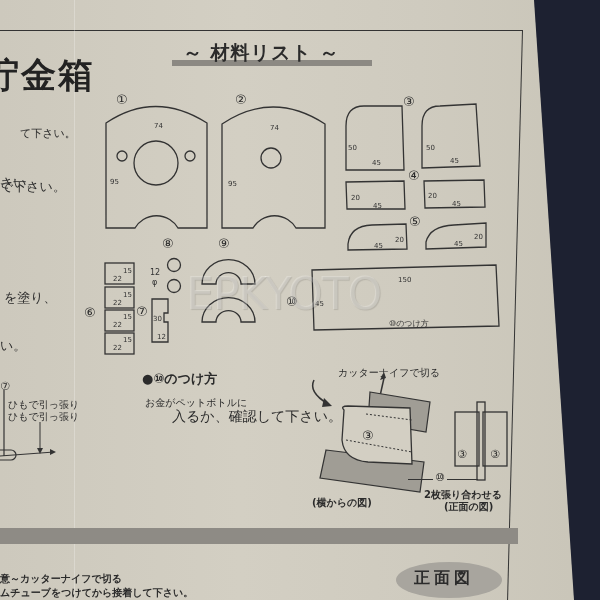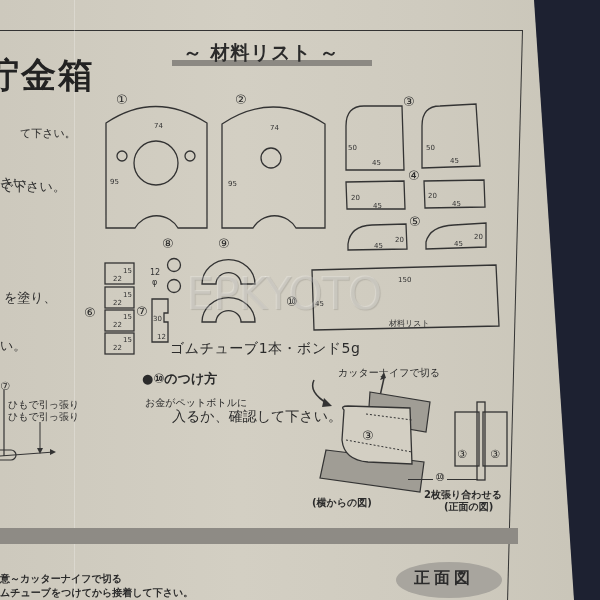--- a/index.html
+++ b/index.html
@@ -135,23 +135,22 @@
     <path class="part" d="M2 26 A26 24 0 0 1 55 26 L41 26 A12 11 0 0 0 16 26 Z"></path>
     <path class="part" d="M2 64 A26 24 0 0 1 55 64 L41 64 A12 11 0 0 0 16 64 Z"></path>
   </svg>
 
   <div class="circnum" style="left:286px;top:294px;">⑩</div>
   <svg width="200" height="70" style="left:308px;top:262px;">
     <path class="part" d="M4 8 L188 3 L191 64 L6 68 Z"></path>
   </svg>
   <div class="num" style="left:398px;top:276px;">150</div>
   <div class="num" style="left:315px;top:300px;">45</div>
-  <div class="num" style="left:389px;top:318px;font-size:8px;">材料リスト</div>
+  <div class="num" style="left:389px;top:318px;font-size:8px;">⑩のつけ方</div>
 
-  <div class="txt" style="left:170px;top:340px;font-size:14px;letter-spacing:0.5px;">ゴムチューブ1本・ボンド5g</div>
 
   <div class="txt" style="left:142px;top:370px;font-size:13px;font-weight:bold;">●⑩のつけ方</div>
   <div class="txt" style="left:145px;top:396px;font-size:10px;">お金がペットボトルに</div>
   <div class="txt" style="left:172px;top:408px;font-size:14px;">入るか、確認して下さい。</div>
   <div class="txt" style="left:338px;top:366px;font-size:10px;">カッターナイフで切る</div>
 
   <svg width="120" height="120" style="left:300px;top:378px;">
     <path d="M14 2 Q8 14 28 26" fill="none" stroke="#333" stroke-width="1.5"></path>
     <polygon points="24,20 32,28 22,29" fill="#333"></polygon>
     <line x1="80" y1="18" x2="84" y2="0" stroke="#333" stroke-width="1.5"></line>

